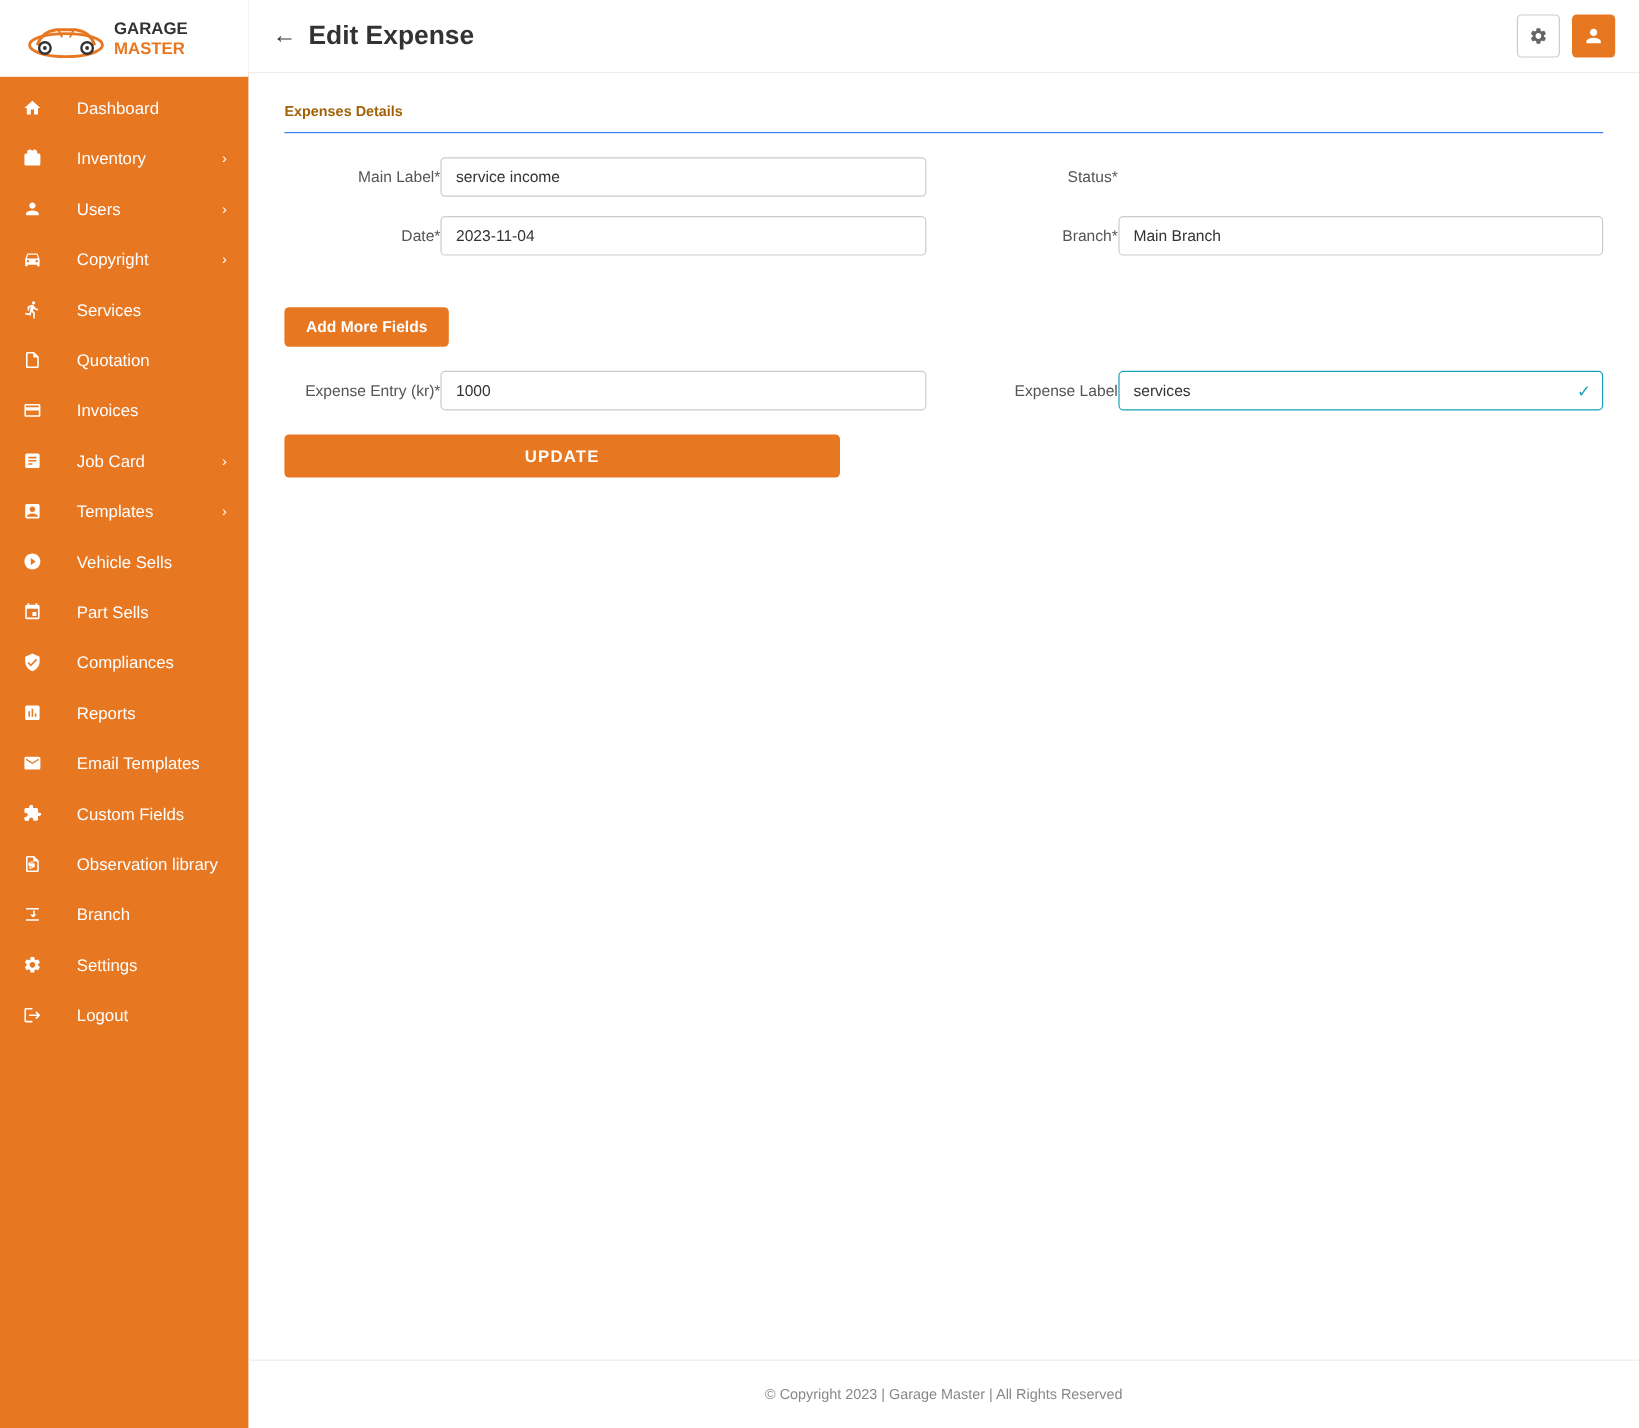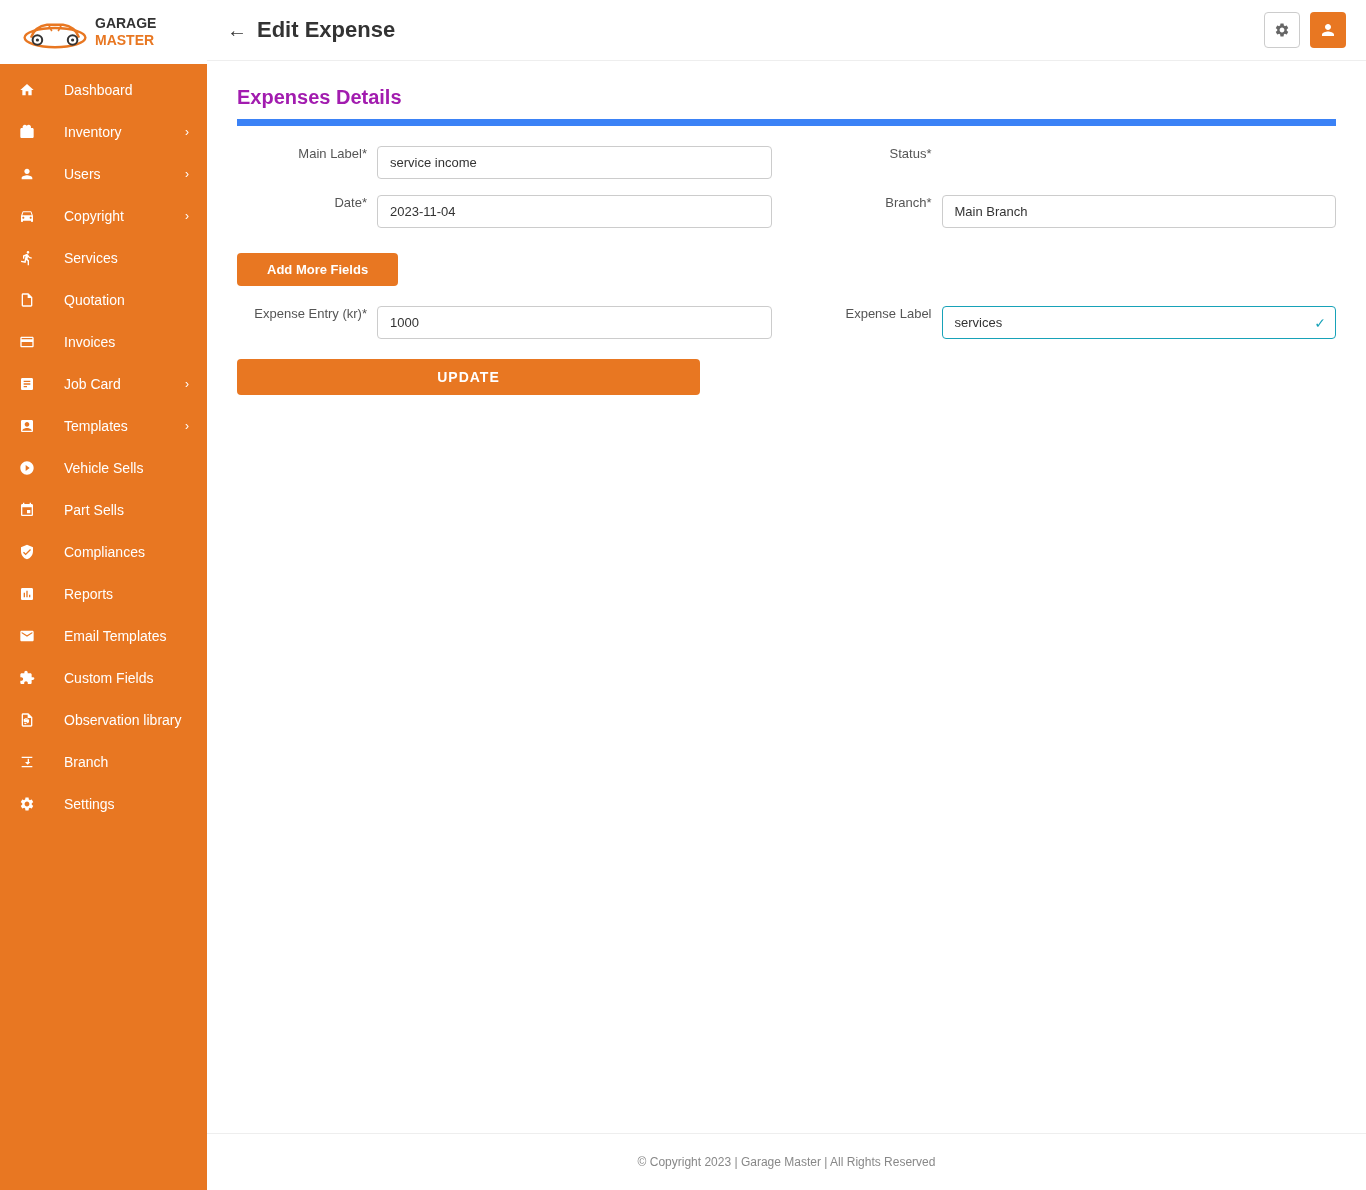--- a/index.html
+++ b/index.html
@@ -128,37 +128,36 @@
       color: #fff;
       font-size: 16px;
     }
 
     
     .content {
       padding: 25px 30px;
       flex: 1;
     }
     .section-title {
-      font-size: 20px;
+      font-size: 12px;
       font-weight: 600;
-      color: #a21caf;
+      color: #a16207;
       margin-bottom: 20px;
       padding-bottom: 10px;
-      border-bottom: 7px solid #3b82f6;
+      border-bottom: 1px solid #3b82f6;
     }
     .form-grid {
       display: grid;
       grid-template-columns: 1fr 1fr;
       gap: 16px 30px;
       margin-bottom: 20px;
     }
     .form-row {
       display: flex;
-      align-items: flex-start;
-      gap: 10px;
+      align-items: center;
     }
     .form-label {
       min-width: 130px;
       font-size: 13px;
       color: #555;
       text-align: right;
     }
     .form-input {
       flex: 1;
       border: 1px solid #ccc;
@@ -167,25 +166,25 @@
       font-size: 13px;
       color: #333;
       outline: none;
     }
 
     .add-more-btn {
       background: #e87722;
       color: #fff;
       border: none;
       border-radius: 4px;
-      padding: 9px 30px;
+      padding: 9px 18px;
       font-size: 13px;
       font-weight: 600;
       cursor: pointer;
-      margin: 5px 0 20px 0;
+      margin: 23px 0 20px 0;
     }
 
     .expense-section {
       display: grid;
       grid-template-columns: 1fr 1fr;
       gap: 16px 30px;
       margin-bottom: 20px;
     }
     .update-btn {
       background: #e87722;
@@ -420,20 +419,28 @@
 
     <div class="nav-item">
       <span class="nav-icon">
         <svg class="svg-icon" viewBox="0 0 24 24">
             <path d="M19.14 12.94c.04-.3.06-.61.06-.94 0-.32-.02-.64-.07-.94l2.03-1.58c.18-.14.23-.41.12-.61l-1.92-3.32c-.12-.22-.37-.29-.59-.22l-2.39.96c-.5-.38-1.03-.7-1.62-.94l-.36-2.54c-.04-.24-.24-.41-.48-.41h-3.84c-.24 0-.43.17-.47.41l-.36 2.54c-.59.24-1.13.57-1.62.94l-2.39-.96c-.22-.08-.47 0-.59.22L2.74 8.87c-.12.21-.08.47.12.61l2.03 1.58c-.05.3-.09.63-.09.94s.02.64.07.94l-2.03 1.58c-.18.14-.23.41-.12.61l1.92 3.32c.12.22.37.29.59.22l2.39-.96c.5.38 1.03.7 1.62.94l.36 2.54c.05.24.24.41.48.41h3.84c.24 0 .44-.17.47-.41l.36-2.54c.59-.24 1.13-.56 1.62-.94l2.39.96c.22.08.47 0 .59-.22l1.92-3.32c.12-.22.07-.47-.12-.61l-2.01-1.58zM12 15.6c-1.98 0-3.6-1.62-3.6-3.6s1.62-3.6 3.6-3.6 3.6 1.62 3.6 3.6-1.62 3.6-3.6 3.6z"></path>
           </svg>
       </span>
       <span class="nav-item-label">Settings</span>
     </div>
 
+    <div class="nav-item">
+      <span class="nav-icon">
+        <svg class="svg-icon" viewBox="0 0 24 24">
+            <path d="M17 7l-1.41 1.41L18.17 11H8v2h10.17l-2.58 2.58L17 17l5-5zM4 5h8V3H4c-1.1 0-2 .9-2 2v14c0 1.1.9 2 2 2h8v-2H4V5z"></path>
+          </svg>
+      </span>
+      <span class="nav-item-label">Logout</span>
+    </div>
   </nav>
 </div>
 
 <div class="main">
 
   <div class="header">
     <div class="header-left">
       <span class="back-arrow">←</span>
       <span class="page-title">Edit Expense</span>
     </div>

